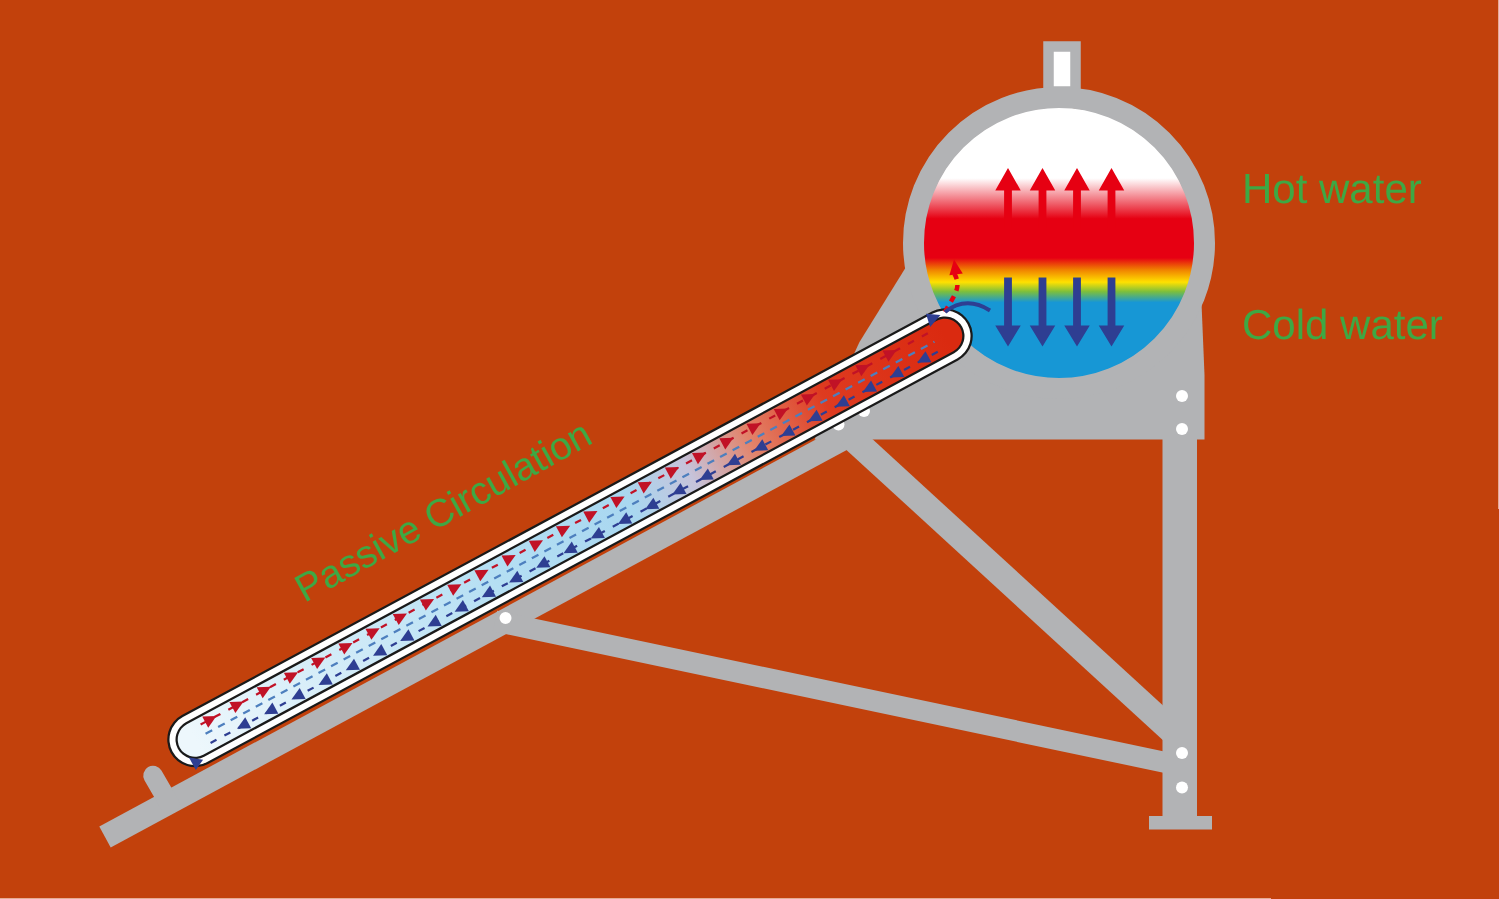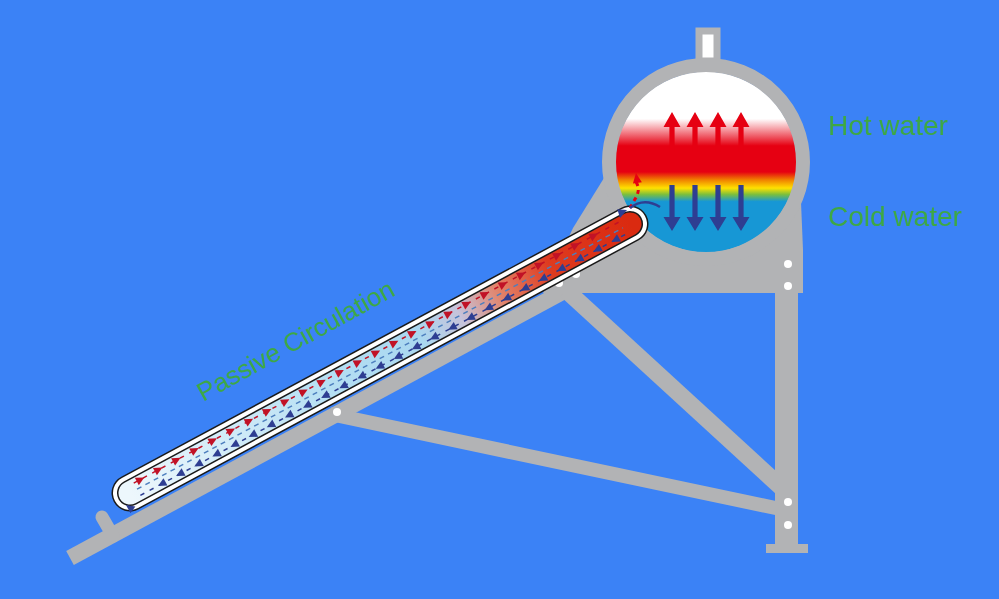--- a/index.html
+++ b/index.html
@@ -1,16 +1,16 @@
 <!DOCTYPE html>
 <html style="--green-text: #3ea844;"><head>
 <meta charset="utf-8">
 <style>
   html,body{margin:0;padding:0;background:#ffffff;}
-  .stage{position:relative;width:999px;height:599px;background:#3b82f6;overflow:hidden;
+  .stage{position:relative;width:999px;height:599px;background:#c2410c;overflow:hidden;
          font-family:"Liberation Sans", sans-serif;}
   svg{display:block}
   .label{font-family:"Liberation Sans", sans-serif; fill:var(--green-text,#3ea844);}
   .label-lg{font-size:28px;}
   .label-rot{font-size:26px;}
 </style>
 </head>
 <body>
 
 <div class="stage">

